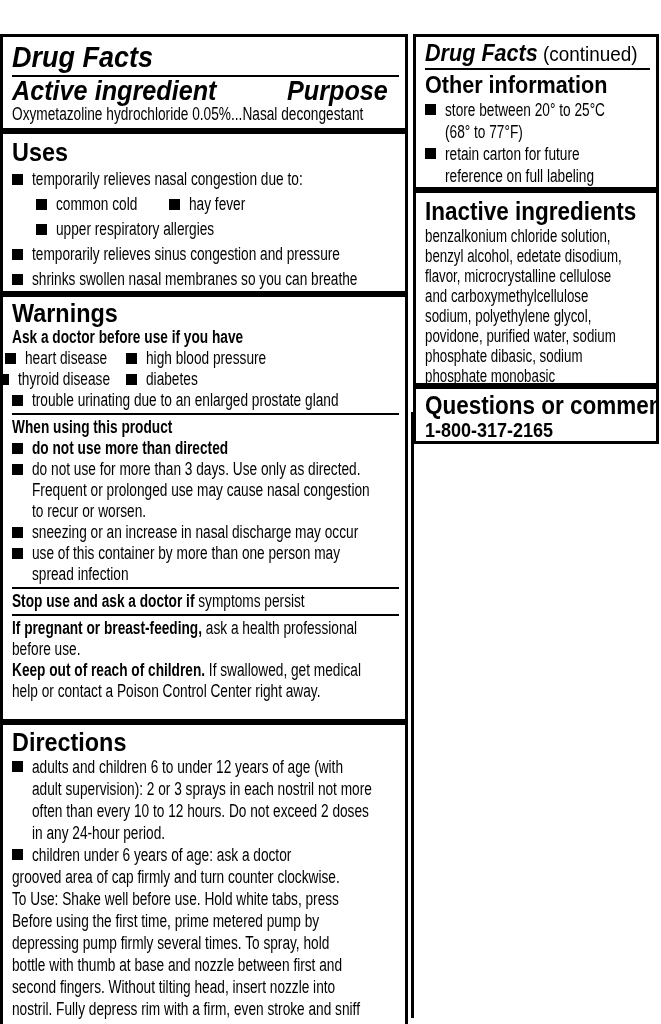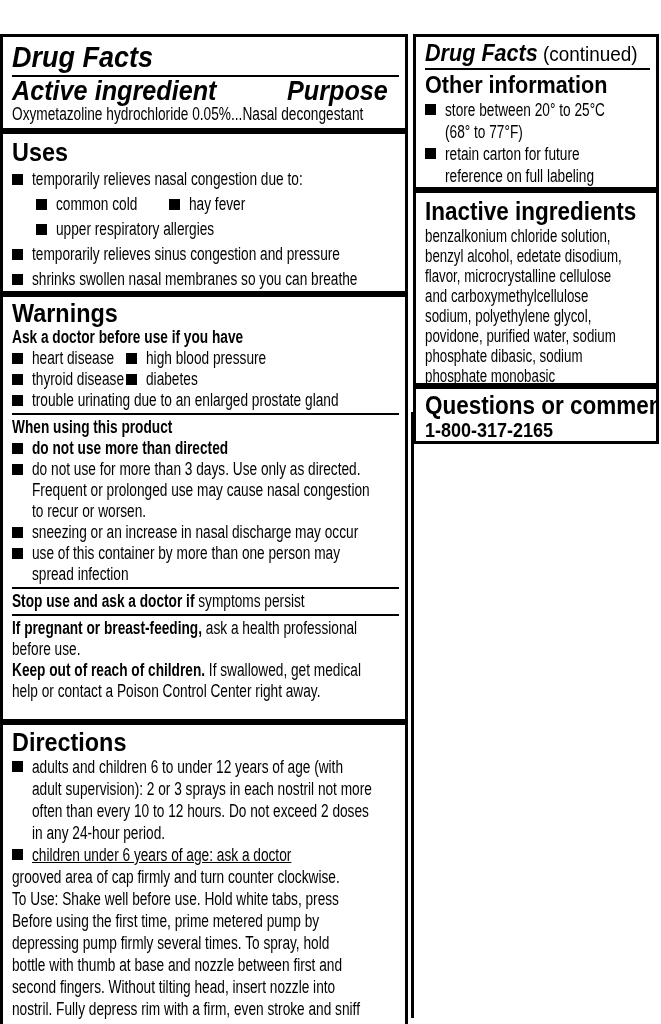--- a/index.html
+++ b/index.html
@@ -29,34 +29,34 @@
   .sq{flex:none;width:11px;height:11px;background:#000;display:inline-block;margin-right:9px;}
   .body{min-width:0;}
   .cell{display:flex;}
   .hrow{display:flex;justify-content:space-between;font-style:italic;font-weight:bold;font-size:28px;line-height:26px;}
   
   .sec-uses .ln,.sec-uses .li{line-height:25px;}
   .sec-uses .sq{margin-top:7px;}
   .sec-warn .ln,.sec-warn .li{line-height:21px;}
   .sec-warn .sq{margin-top:5px;}
   .sec-warn .t2{line-height:27px;}
-  .sec-dir .ln,.sec-dir .li{line-height:22px;text-decoration:underline;}
+  .sec-dir .ln,.sec-dir .li{line-height:22px;}
   .sec-dir .sq{margin-top:5px;}
   .sec-dir .t2{line-height:28px;}
   .col-r .ln,.col-r .li{line-height:22px;font-size:18px;}
   .col-r .sq{margin-top:5px;}
   .sec-inact .ln{line-height:20px;font-size:17.5px;}
   .sec-inact .t2{line-height:30px;}
   .sec-q .t2{font-size:25px;line-height:27px;}
   .hdr2{font-size:24px;line-height:26px;}
   .hdr2 .bi{font-style:italic;font-weight:bold;}
   .hdr2 .rg{font-weight:normal;font-size:21px;}
   .sub{margin-left:24px;}
   .w133{width:133px;flex:none;}
-  .w138{width:114px;flex:none;}
+  .w138{width:114px;flex:none;justify-content:center;}
   .tri{
     width:0;height:0;margin:1px 0 0 2px;
     border-top:7px solid transparent;border-bottom:7px solid transparent;
     border-right:11px solid #000;display:inline-block;transform:rotate(180deg);
   }
   .phone{font-weight:bold;font-size:20px;line-height:22px;}
   .tail-line{position:absolute;left:411px;top:412px;width:3px;height:606px;background:#000;}
   
   .hb1{height:97px;}  .hb2{height:163px;} .hb3{height:428px;} .hb4{height:332px;}
   .rb1{height:156px;} .rb2{height:196px;} .rb3{height:58px;}

